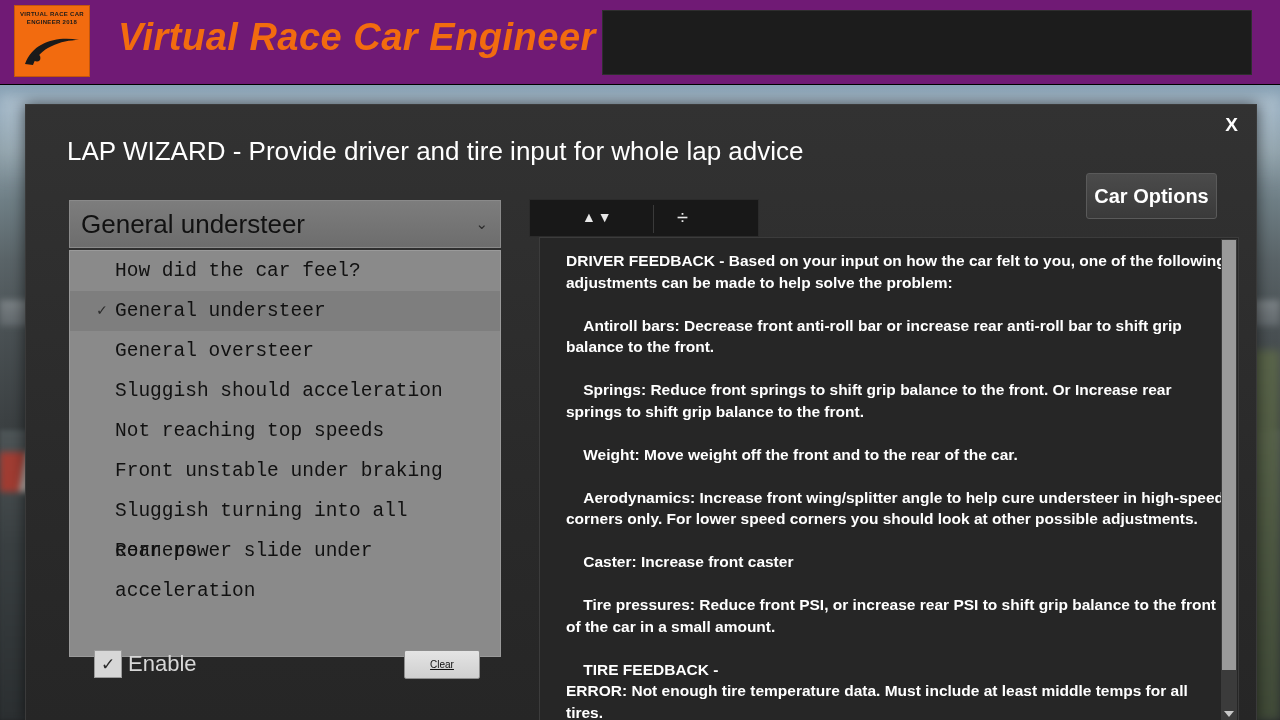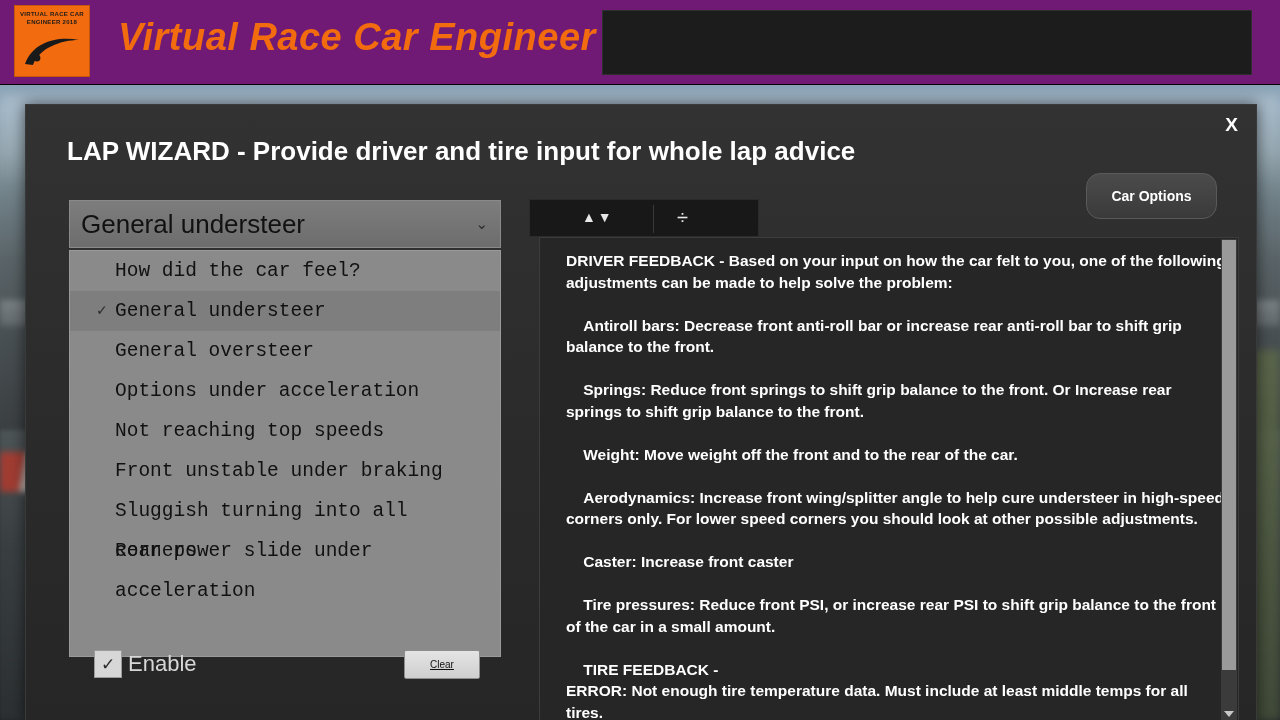--- a/index.html
+++ b/index.html
@@ -137,32 +137,32 @@
     font-weight: bold;
     line-height: 20px;
     padding: 2px 6px;
     cursor: pointer;
   }
   #dialog-title {
     position: absolute;
     left: 41px; top: 31px;
     color: #ffffff;
     font-size: 26px;
-    font-weight: bold;
+    font-weight: normal;
     white-space: nowrap;
   }
   #car-options-btn {
     position: absolute;
     left: 1060px; top: 68px;
     width: 129px; height: 44px;
     background: linear-gradient(to bottom, #4b4b4b, #3a3a3a);
     border: 1px solid #5a5a5a;
-    border-radius: 14px;
+    border-radius: 3px;
     color: #ffffff;
-    font-size: 14px;
+    font-size: 20px;
     font-weight: bold;
     display: flex;
     align-items: center;
     justify-content: center;
     cursor: pointer;
   }
 
   
   #select-box {
     position: absolute;
@@ -395,21 +395,21 @@
       <span>How did the car feel?</span>
     </div>
     <div class="dd-item selected">
       <span class="check">✓</span>
       <span>General understeer</span>
     </div>
     <div class="dd-item">
       <span>General oversteer</span>
     </div>
     <div class="dd-item">
-      <span>Options under acceleration</span>
+      <span>Sluggish should acceleration</span>
     </div>
     <div class="dd-item">
       <span>Not reaching top speeds</span>
     </div>
     <div class="dd-item">
       <span>Front unstable under braking</span>
     </div>
     <div class="dd-item">
       <span>Sluggish turning into all corners</span>
     </div>

